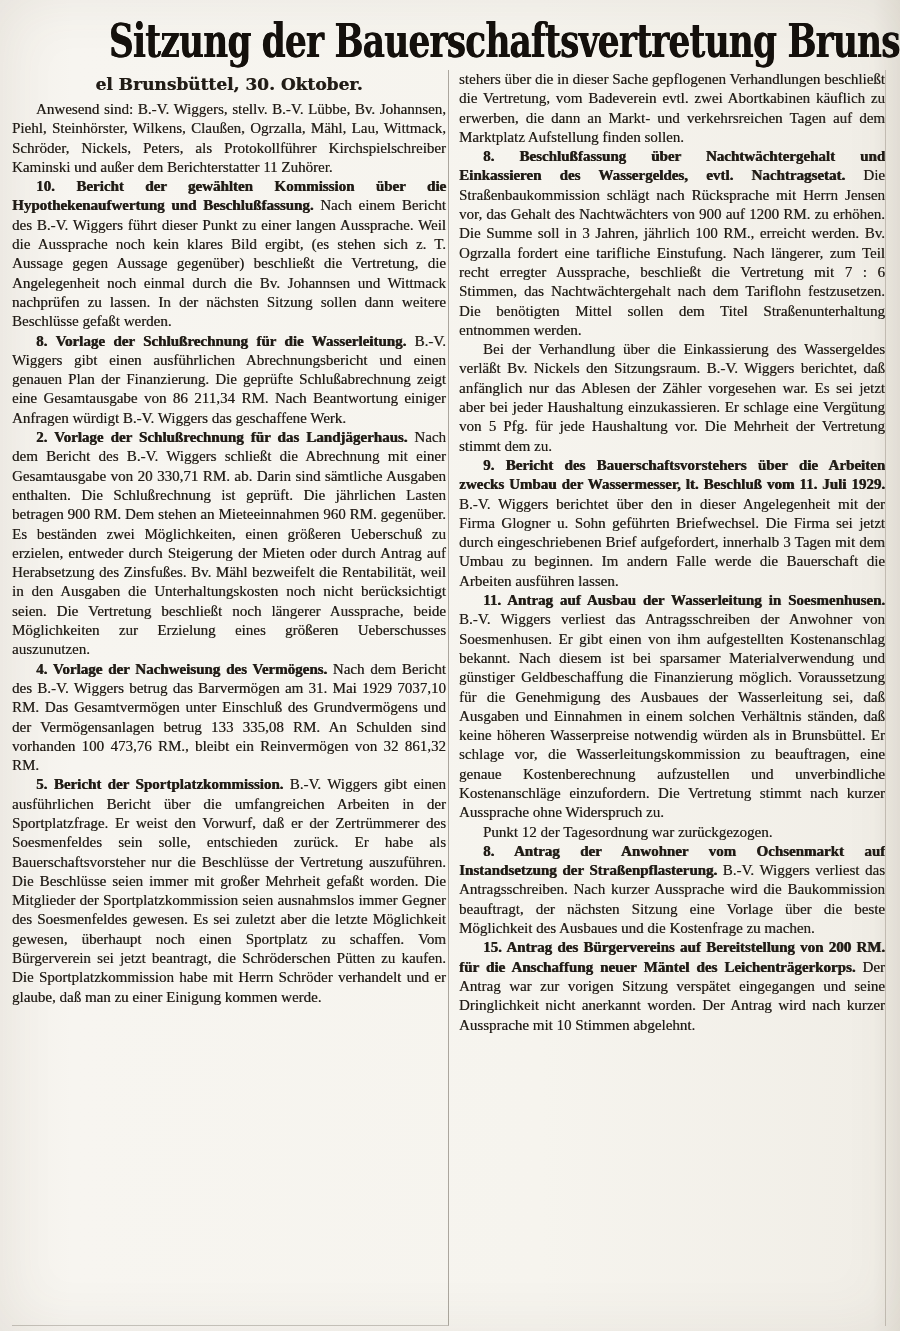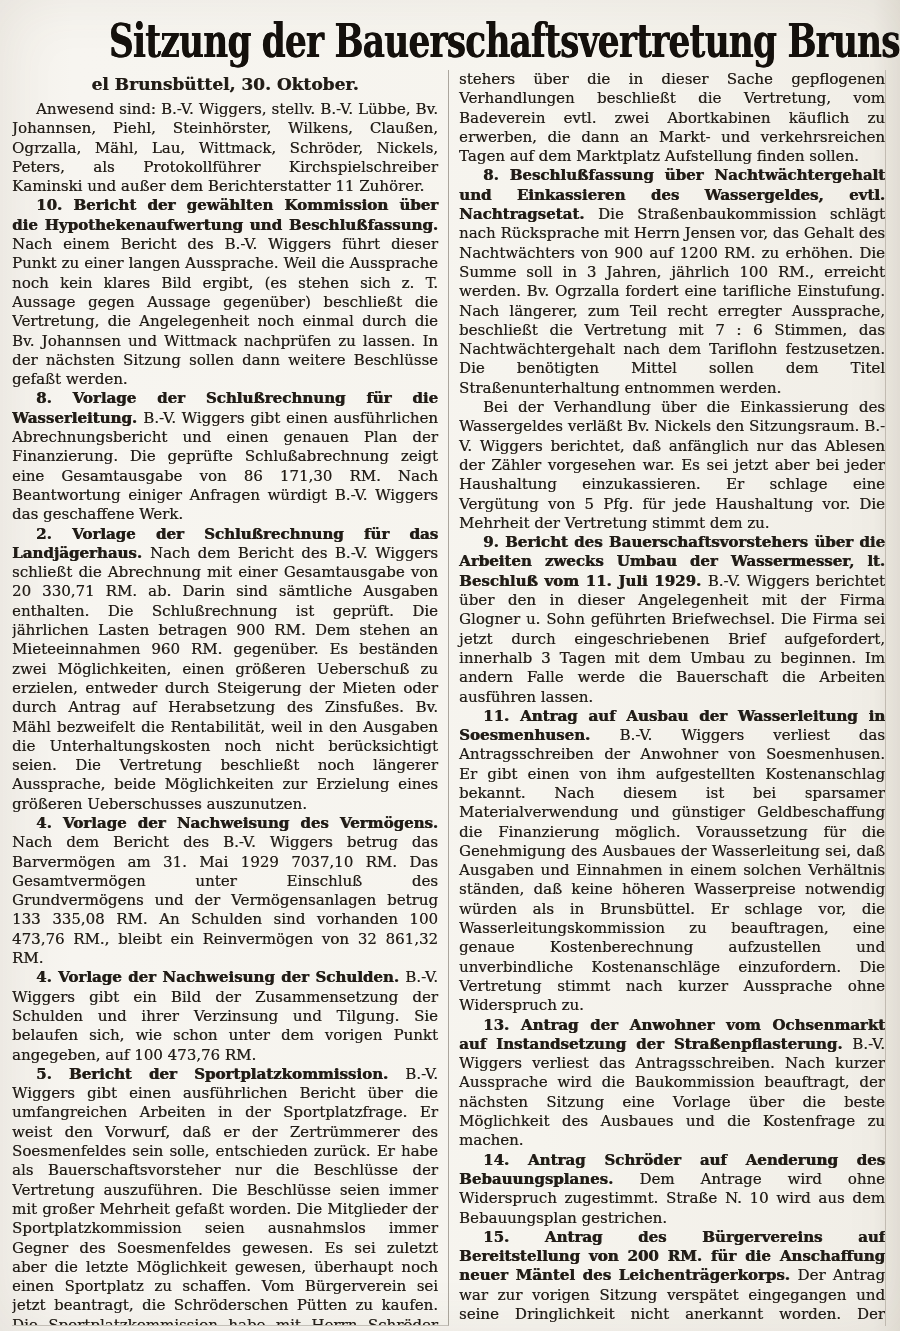--- a/index.html
+++ b/index.html
@@ -38,37 +38,37 @@
   .col {
     width: 437px;
     text-align: justify;
     font-size: 15px;
     line-height: 19.3px;
     color: #211c16;
     text-shadow: 0.35px 0 0 rgba(28,22,15,0.6);
     overflow: hidden;
   }
   .col-left {
-    padding-right: 10px;
+    padding-right: 2px;
     border-right: 1px solid rgba(110,104,92,0.55);
     border-bottom: 1px solid rgba(110,104,92,0.35);
   }
   .col-right {
     padding-left: 10px;
     border-right: 1px solid rgba(120,112,98,0.35);
   }
   .dateline {
     text-align: center;
     font-weight: bold;
     font-size: 17px;
     line-height: 24px;
     padding: 2px 0 4px 0;
     text-shadow: 0.5px 0 0 rgba(28,22,15,0.7);
   }
-  p.para { text-indent: 24px; }
+  p.para { text-indent: 24px; font-family: Liberation Serif, serif; }
   p.para.noindent { text-indent: 0; }
   .lead {
     font-weight: bold;
     text-shadow: 0.6px 0 0 rgba(20,16,10,0.85);
   }
   .lead:not(:empty)::after { content: " "; }
 </style>
 </head>
 <body>
 
@@ -81,30 +81,27 @@
     <div class="col col-left">
       <div class="dateline">el Brunsbüttel, 30. Oktober.</div>
 
       <p class="para">
         <span class="lead"></span><span>Anwesend sind: B.-V. Wiggers, stellv. B.-V. Lübbe, Bv. Johannsen, Piehl, Steinhörster, Wilkens, Claußen, Ogrzalla, Mähl, Lau, Wittmack, Schröder, Nickels, Peters, als Protokollführer Kirchspielschreiber Kaminski und außer dem Berichterstatter 11 Zuhörer.</span>
       </p>
       <p class="para">
         <span class="lead">10. Bericht der gewählten Kommission über die Hypothekenaufwertung und Beschlußfassung.</span><span>Nach einem Bericht des B.-V. Wiggers führt dieser Punkt zu einer langen Aussprache. Weil die Aussprache noch kein klares Bild ergibt, (es stehen sich z. T. Aussage gegen Aussage gegenüber) beschließt die Vertretung, die Angelegenheit noch einmal durch die Bv. Johannsen und Wittmack nachprüfen zu lassen. In der nächsten Sitzung sollen dann weitere Beschlüsse gefaßt werden.</span>
       </p>
       <p class="para">
-        <span class="lead">8. Vorlage der Schlußrechnung für die Wasserleitung.</span><span>B.-V. Wiggers gibt einen ausführlichen Abrechnungsbericht und einen genauen Plan der Finanzierung. Die geprüfte Schlußabrechnung zeigt eine Gesamtausgabe von 86 171,30 RM. Nach Beantwortung einiger Anfragen würdigt B.-V. Wiggers das geschaffene Werk.</span>
+        <span class="lead">8. Vorlage der Schlußrechnung für die Wasserleitung.</span><span>B.-V. Wiggers gibt einen ausführlichen Abrechnungsbericht und einen genauen Plan der Finanzierung. Die geprüfte Schlußabrechnung zeigt eine Gesamtausgabe von 86 211,34 RM. Nach Beantwortung einiger Anfragen würdigt B.-V. Wiggers das geschaffene Werk.</span>
       </p>
       <p class="para">
         <span class="lead">2. Vorlage der Schlußrechnung für das Landjägerhaus.</span><span>Nach dem Bericht des B.-V. Wiggers schließt die Abrechnung mit einer Gesamtausgabe von 20 330,71 RM. ab. Darin sind sämtliche Ausgaben enthalten. Die Schlußrechnung ist geprüft. Die jährlichen Lasten betragen 900 RM. Dem stehen an Mieteeinnahmen 960 RM. gegenüber. Es beständen zwei Möglichkeiten, einen größeren Ueberschuß zu erzielen, entweder durch Steigerung der Mieten oder durch Antrag auf Herabsetzung des Zinsfußes. Bv. Mähl bezweifelt die Rentabilität, weil in den Ausgaben die Unterhaltungskosten noch nicht berücksichtigt seien. Die Vertretung beschließt noch längerer Aussprache, beide Möglichkeiten zur Erzielung eines größeren Ueberschusses auszunutzen.</span>
       </p>
       <p class="para">
         <span class="lead">4. Vorlage der Nachweisung des Vermögens.</span><span>Nach dem Bericht des B.-V. Wiggers betrug das Barvermögen am 31. Mai 1929 7037,10 RM. Das Gesamtvermögen unter Einschluß des Grundvermögens und der Vermögensanlagen betrug 133 335,08 RM. An Schulden sind vorhanden 100 473,76 RM., bleibt ein Reinvermögen von 32 861,32 RM.</span>
-      </p>
-      <p class="para">
-        <span class="lead">4. Vorlage der Nachweisung der Schulden.</span><span>B.-V. Wiggers gibt ein Bild der Zusammensetzung der Schulden und ihrer Verzinsung und Tilgung. Sie belaufen sich, wie schon unter dem vorigen Punkt angegeben, auf 100 473,76 RM.</span>
       </p>
       <p class="para">
         <span class="lead">5. Bericht der Sportplatzkommission.</span><span>B.-V. Wiggers gibt einen ausführlichen Bericht über die umfangreichen Arbeiten in der Sportplatzfrage. Er weist den Vorwurf, daß er der Zertrümmerer des Soesmenfeldes sein solle, entschieden zurück. Er habe als Bauerschaftsvorsteher nur die Beschlüsse der Vertretung auszuführen. Die Beschlüsse seien immer mit großer Mehrheit gefaßt worden. Die Mitglieder der Sportplatzkommission seien ausnahmslos immer Gegner des Soesmenfeldes gewesen. Es sei zuletzt aber die letzte Möglichkeit gewesen, überhaupt noch einen Sportplatz zu schaffen. Vom Bürgerverein sei jetzt beantragt, die Schröderschen Pütten zu kaufen. Die Sportplatzkommission habe mit Herrn Schröder verhandelt und er glaube, daß man zu einer Einigung kommen werde.</span>
       </p>
 
     </div>
 
     <div class="col col-right">
       <p class="para noindent">
         <span class="lead"></span><span>stehers über die in dieser Sache gepflogenen Verhandlungen beschließt die Vertretung, vom Badeverein evtl. zwei Abortkabinen käuflich zu erwerben, die dann an Markt- und verkehrsreichen Tagen auf dem Marktplatz Aufstellung finden sollen.</span>
@@ -115,24 +112,24 @@
       <p class="para">
         <span class="lead"></span><span>Bei der Verhandlung über die Einkassierung des Wassergeldes verläßt Bv. Nickels den Sitzungsraum. B.-V. Wiggers berichtet, daß anfänglich nur das Ablesen der Zähler vorgesehen war. Es sei jetzt aber bei jeder Haushaltung einzukassieren. Er schlage eine Vergütung von 5 Pfg. für jede Haushaltung vor. Die Mehrheit der Vertretung stimmt dem zu.</span>
       </p>
       <p class="para">
         <span class="lead">9. Bericht des Bauerschaftsvorstehers über die Arbeiten zwecks Umbau der Wassermesser, lt. Beschluß vom 11. Juli 1929.</span><span>B.-V. Wiggers berichtet über den in dieser Angelegenheit mit der Firma Glogner u. Sohn geführten Briefwechsel. Die Firma sei jetzt durch eingeschriebenen Brief aufgefordert, innerhalb 3 Tagen mit dem Umbau zu beginnen. Im andern Falle werde die Bauerschaft die Arbeiten ausführen lassen.</span>
       </p>
       <p class="para">
         <span class="lead">11. Antrag auf Ausbau der Wasserleitung in Soesmenhusen.</span><span>B.-V. Wiggers verliest das Antragsschreiben der Anwohner von Soesmenhusen. Er gibt einen von ihm aufgestellten Kostenanschlag bekannt. Nach diesem ist bei sparsamer Materialverwendung und günstiger Geldbeschaffung die Finanzierung möglich. Voraussetzung für die Genehmigung des Ausbaues der Wasserleitung sei, daß Ausgaben und Einnahmen in einem solchen Verhältnis ständen, daß keine höheren Wasserpreise notwendig würden als in Brunsbüttel. Er schlage vor, die Wasserleitungskommission zu beauftragen, eine genaue Kostenberechnung aufzustellen und unverbindliche Kostenanschläge einzufordern. Die Vertretung stimmt nach kurzer Aussprache ohne Widerspruch zu.</span>
       </p>
       <p class="para">
-        <span class="lead">13. Antrag der Anwohner vom Ochsenmarkt auf Instandsetzung der Straßenpflasterung.</span><span>B.-V. Wiggers verliest das Antragsschreiben. Nach kurzer Aussprache wird die Baukommission beauftragt, der nächsten Sitzung eine Vorlage über die beste Möglichkeit des Ausbaues und die Kostenfrage zu machen.</span>
+        <span class="lead"></span><span>Punkt 12 der Tagesordnung war zurückgezogen.</span>
       </p>
       <p class="para">
-        <span class="lead">14. Antrag Schröder auf Aenderung des Bebauungsplanes.</span><span>Dem Antrage wird ohne Widerspruch zugestimmt. Straße N. 10 wird aus dem Bebauungsplan gestrichen.</span>
+        <span class="lead">8. Antrag der Anwohner vom Ochsenmarkt auf Instandsetzung der Straßenpflasterung.</span><span>B.-V. Wiggers verliest das Antragsschreiben. Nach kurzer Aussprache wird die Baukommission beauftragt, der nächsten Sitzung eine Vorlage über die beste Möglichkeit des Ausbaues und die Kostenfrage zu machen.</span>
       </p>
       <p class="para">
         <span class="lead">15. Antrag des Bürgervereins auf Bereitstellung von 200 RM. für die Anschaffung neuer Mäntel des Leichenträgerkorps.</span><span>Der Antrag war zur vorigen Sitzung verspätet eingegangen und seine Dringlichkeit nicht anerkannt worden. Der Antrag wird nach kurzer Aussprache mit 10 Stimmen abgelehnt.</span>
       </p>
 
     </div>
 
   </div>
 </div>
 

